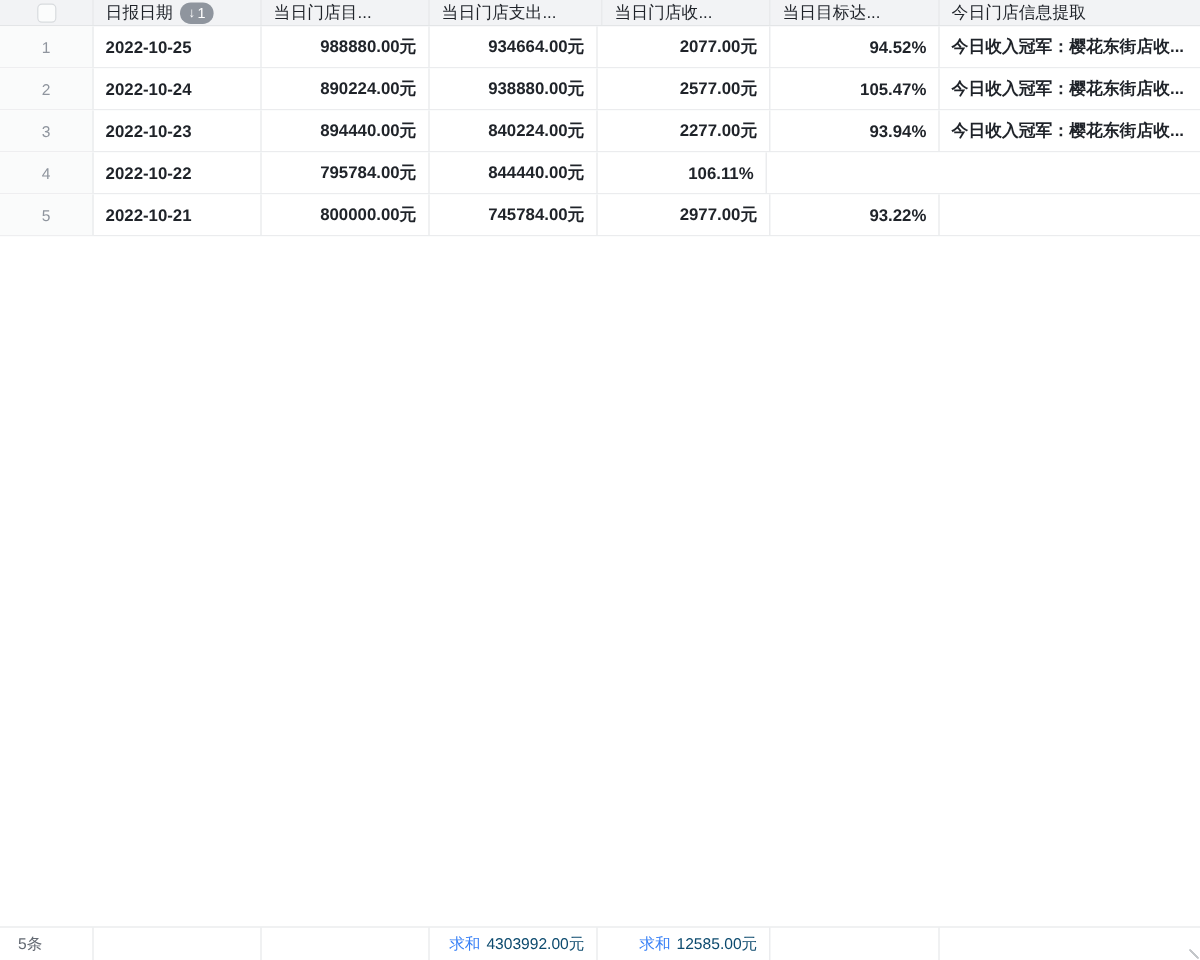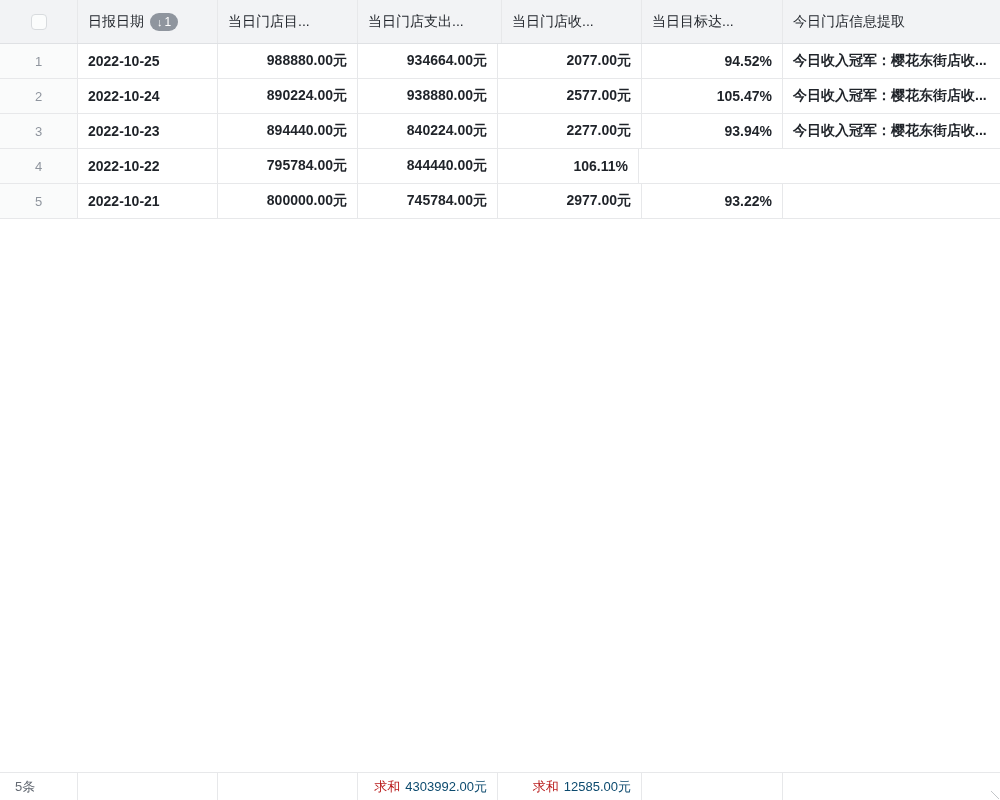--- a/index.html
+++ b/index.html
@@ -1,21 +1,21 @@
 <!DOCTYPE html>
 <html><head>
 <meta charset="utf-8">
 <style>
   * { margin:0; padding:0; box-sizing:border-box; }
   html,body { width:1000px; height:800px; background:#ffffff;
     font-family:"Liberation Sans", sans-serif; overflow:hidden; }
   .grid { position:absolute; inset:0; display:flex; flex-direction:column; background:#fff; }
 
   .row { display:flex; height:35px; flex:0 0 auto; border-bottom:1px solid #e7e8ea; background:#fff; }
-  .header-row { height:44px; background:#f2f3f5; border-bottom:1px solid #dfe1e4; }
+  .header-row { height:22px; background:#f2f3f5; border-bottom:1px solid #dfe1e4; }
 
   .cell { display:flex; align-items:center; padding:0 10px; border-right:1px solid #e7e8ea;
           font-size:14px; color:#1f2329; overflow:hidden; white-space:nowrap; }
   .c0 { width:78px; justify-content:center; }
   .c1 { width:140px; }
   .c2 { width:140px; }
   .c3 { width:140px; }
   .c4 { width:144px; }
   .c5 { width:141px; }
   .c6 { flex:1 1 auto; border-right:none;align-items:center; }
@@ -33,21 +33,21 @@
     background:#8f959e; color:#ffffff; border-radius:9px; height:18px; padding:0 7px;
     font-size:12px; line-height:18px; }
   .sort-badge .arrow { font-size:11px; line-height:18px; }
 
   .spacer { flex:1 1 auto; background:#fff; }
 
   .footer-row { position:absolute; left:0; right:0; bottom:0; height:28px; background:#fff;
     border-top:1px solid #e7e8ea; display:flex; }
   .footer-row .cell { font-size:13px; font-weight:400; height:100%; }
   .record-count { color:#646a73; justify-content:flex-start; padding-left:15px; }
-  .sum-label { color:#b91c1c; margin-right:5px; }
+  .sum-label { color:#3b82f6; margin-right:5px; }
   .sum-value { color:#0c4a6e; font-weight:500; }
 
   .resize-handle { position:absolute; right:1px; bottom:1px; width:8px; height:8px;
     background:linear-gradient(45deg, transparent 44%, #c3c6c9 44%, #c3c6c9 56%, transparent 56%); }
 </style>
 </head>
 <body>
 
 <div class="grid">
 

